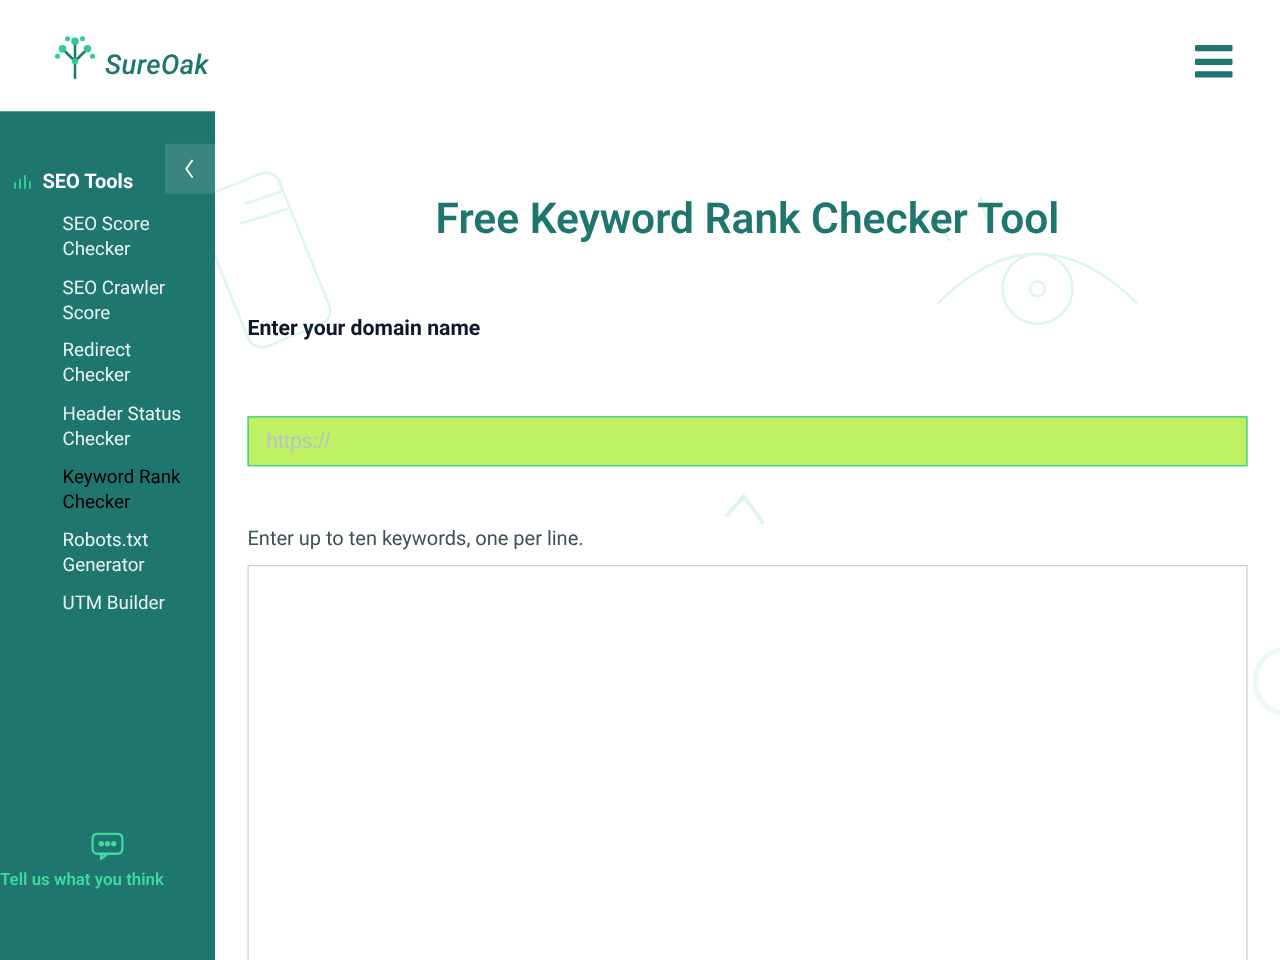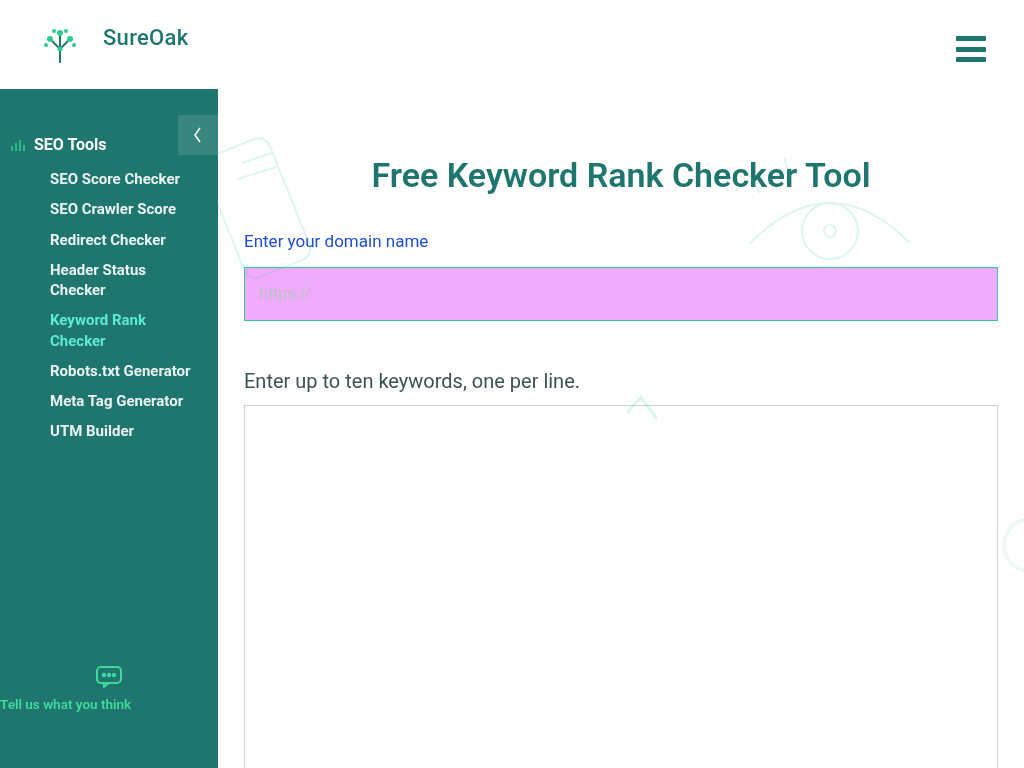--- a/index.html
+++ b/index.html
@@ -1,41 +1,41 @@
 <!DOCTYPE html>
 <html><head>
 <meta charset="utf-8">
 <style>
   * { box-sizing: border-box; margin: 0; padding: 0; }
   html, body { width: 1024px; height: 768px; font-family: -apple-system, BlinkMacSystemFont, "Segoe UI", Roboto, "Helvetica Neue", Arial, sans-serif; overflow: hidden; background:#fff; }
   
   .topbar { position: relative; height: 89px; background:#fff; display:flex; align-items:center; padding:0 40px; }
-  .logo { display:flex; align-items:flex-start; gap:23px; }
+  .logo { display:flex; align-items:flex-end; gap:4px;font-style:italic; }
   .logo-mark { position:relative; width:40px; height:40px; }
   .logo-text { font-size:22px; font-weight:500; color:#1e766f; letter-spacing:0.3px; }
   .hamburger { position:absolute; right:38px; top:36px; width:30px; height:26px; display:flex; flex-direction:column; justify-content:space-between; cursor:pointer; }
   .hamburger div { height:5px; background:#1e766f; border-radius:1px; }
   
   .body-wrap { display:flex; height:calc(768px - 89px); }
-  .sidebar { width:218px; background:#1e766f; color:#fff; position:relative; padding-top:46px; }
+  .sidebar { width:172px; background:#1e766f; color:#fff; position:relative; padding-top:46px; }
   .collapse-btn { position:absolute; top:26px; right:0; width:40px; height:40px; background:rgba(255,255,255,0.12); display:flex; align-items:center; justify-content:center; cursor:pointer; }
   .collapse-btn svg { width:10px; height:16px; stroke:#fff; stroke-width:1.5; fill:none; }
   .nav-title { display:flex; align-items:center; gap:8px; padding:0 18px 10px 10px; font-weight:700; font-size:16px; }
   .nav-title svg { width:16px; height:16px; stroke:#2fcc90; fill:none; stroke-width:1.6; }
   .nav-list { list-style:none; padding:0 0 0 50px; }
-  .nav-item { font-size:15px; line-height:1.35; color:#e9f4f2; padding:5px 14px 5px 0; cursor:pointer;font-weight:bold; }
-  .nav-item.active { color:#5eead4; }
+  .nav-item { font-size:15px; line-height:1.35; color:#e9f4f2; padding:5px 14px 5px 0; cursor:pointer; }
+  .nav-item.active { color:#000000; }
   .feedback { position:absolute; bottom:56px; left:0; right:0; text-align:left; font-size:13.5px; color:#3fd99b; font-weight:600; cursor:pointer; }
   .feedback svg { display:block; margin:0 auto 8px; width:26px; height:22px; stroke:#3fd99b; fill:none; stroke-width:2; }
   
   .main { flex:1; position:relative; padding:66px 26px 0 26px; overflow:hidden; }
-  .page-title { font-size:34px; font-weight:600; color:#1e766f; text-align:center; margin-bottom:36px; }
-  .field-label { font-size:17px; font-weight:400; color:#1d4ed8; margin-bottom:16px; }
-  .field-sublabel { font-size:20px; color:#3d5257; margin-top:4px; margin-bottom:12px; font-weight:400; }
-  .domain-input { width:100%; height:54px; border:1px solid #2fcc90; outline:none; padding:0 14px; font-size:17px; color:#333; background:#f0abfc; }
+  .page-title { font-size:34px; font-weight:600; color:#1e766f; text-align:center; margin-bottom:58px; }
+  .field-label { font-size:17px; font-weight:700; color:#0f172a; margin-bottom:16px; }
+  .field-sublabel { font-size:16px; color:#3d5257; margin-top:4px; margin-bottom:12px; font-weight:400; }
+  .domain-input { width:100%; height:40px; border:1px solid #2fcc90; outline:none; padding:0 14px; font-size:17px; color:#333; background:#bef264;margin-top:44px; }
   .domain-input::placeholder { color:#b9c2c4; }
   .keywords-block { margin-top:48px; }
   .keywords-textarea { width:100%; height:400px; border:1px solid #c9d2d2; outline:none; padding:10px 14px; font-size:16px; font-family:inherit; resize:none; background:#fff; }
   
   .bg-shape { position:absolute; pointer-events:none; opacity:0.16; }
   .bg-shape svg { display:block; }
   .shape-left { left:-6px; top:44px; }
   .shape-eye  { right:104px; top:64px; }
   .shape-mid  { left:405px; top:300px; }
   .partial-circle { position:absolute; right:-34px; top:428px; width:56px; height:56px; border:4px solid #e6f7ee; border-radius:50%; opacity:0.7; }
@@ -93,21 +93,20 @@
       <span>SEO Tools</span>
     </div>
 
     <ul class="nav-list" id="nav-list">
         <li class="nav-item">SEO Score Checker</li>
         <li class="nav-item">SEO Crawler Score</li>
         <li class="nav-item">Redirect Checker</li>
         <li class="nav-item">Header Status Checker</li>
         <li class="nav-item active">Keyword Rank Checker</li>
         <li class="nav-item">Robots.txt Generator</li>
-        <li class="nav-item">Meta Tag Generator</li>
         <li class="nav-item">UTM Builder</li>
       </ul>
 
     <div class="feedback">
       <svg viewBox="0 0 26 22">
         <rect x="1" y="1" width="24" height="16" rx="4"></rect>
         <path d="M8 17 L8 21 L13 17"></path>
         <circle cx="8" cy="9" r="1.2" fill="#3fd99b"></circle>
         <circle cx="13" cy="9" r="1.2" fill="#3fd99b"></circle>
         <circle cx="18" cy="9" r="1.2" fill="#3fd99b"></circle>

